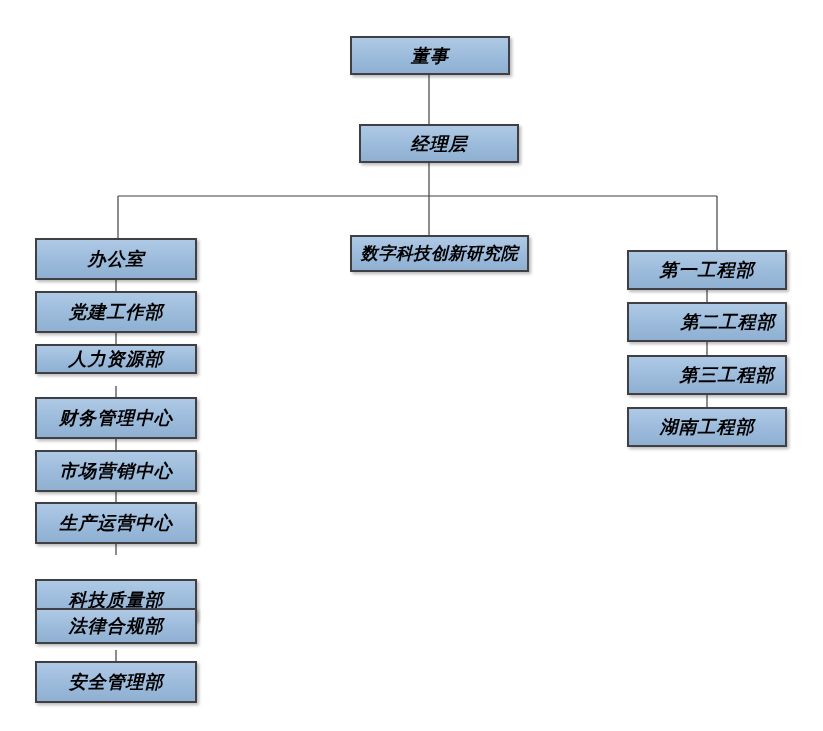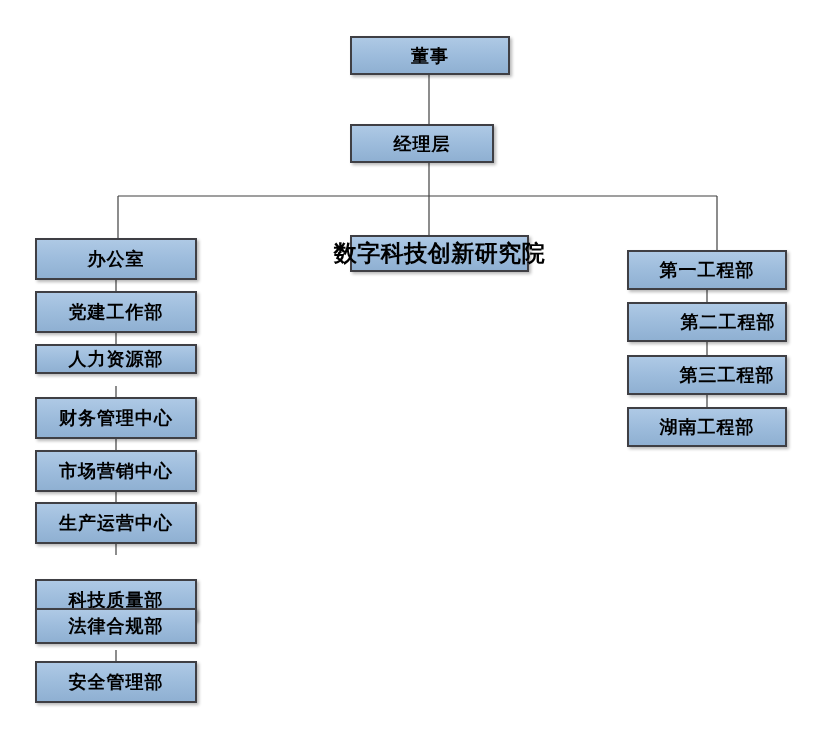--- a/index.html
+++ b/index.html
@@ -30,23 +30,24 @@
     box-shadow: 2px 2px 3px rgba(0, 0, 0, 0.28);
     display: flex;
     align-items: center;
     justify-content: center;
     font-weight: 700;
     font-size: 18px;
     letter-spacing: 1px;
     color: #000000;
     white-space: nowrap;
     text-align: center;
+    font-style: italic;
   }
   .node.small-text {
-    font-size: 23px;
+    font-size: 17px;
     letter-spacing: 0.5px;
     text-align: center;
   }
 </style>
 </head>
 <body>
 
 <div class="canvas">
   <svg class="connectors" viewBox="0 0 823 731" xmlns="http://www.w3.org/2000/svg">
       <line x1="429" y1="75" x2="429" y2="124" stroke="#404040" stroke-width="1.2"></line>
@@ -61,21 +62,21 @@
       <line x1="116" y1="492" x2="116" y2="502" stroke="#404040" stroke-width="1.2"></line>
       <line x1="116" y1="544" x2="116" y2="555" stroke="#404040" stroke-width="1.2"></line>
       <line x1="116" y1="597" x2="116" y2="608" stroke="#404040" stroke-width="1.2"></line>
       <line x1="116" y1="650" x2="116" y2="661" stroke="#404040" stroke-width="1.2"></line>
       <line x1="707" y1="290" x2="707" y2="302" stroke="#404040" stroke-width="1.2"></line>
       <line x1="707" y1="342" x2="707" y2="355" stroke="#404040" stroke-width="1.2"></line>
       <line x1="707" y1="395" x2="707" y2="407" stroke="#404040" stroke-width="1.2"></line>
     </svg>
   <div id="nodes">
       <div class="node" style="left: 350px; top: 36px; width: 160px; height: 39px;">董事</div>
-      <div class="node" style="left: 350px; top: 124px; width: 144px; height: 39px;">经理层</div>
+      <div class="node" style="left: 359px; top: 124px; width: 160px; height: 39px;">经理层</div>
       <div class="node small-text" style="left: 350px; top: 235px; width: 179px; height: 37px;">数字科技创新研究院</div>
       <div class="node" style="left: 35px; top: 238px; width: 162px; height: 42px;">办公室</div>
       <div class="node" style="left: 35px; top: 291px; width: 162px; height: 42px;">党建工作部</div>
       <div class="node" style="left: 35px; top: 344px; width: 162px; height: 30px;">人力资源部</div>
       <div class="node" style="left: 35px; top: 397px; width: 162px; height: 42px;">财务管理中心</div>
       <div class="node" style="left: 35px; top: 450px; width: 162px; height: 42px;">市场营销中心</div>
       <div class="node" style="left: 35px; top: 502px; width: 162px; height: 42px;">生产运营中心</div>
       <div class="node" style="left: 35px; top: 555px; width: 162px; height: 42px; margin-top: 24px;">科技质量部</div>
       <div class="node" style="left: 35px; top: 608px; width: 162px; height: 36px;">法律合规部</div>
       <div class="node" style="left: 35px; top: 661px; width: 162px; height: 42px;">安全管理部</div>

